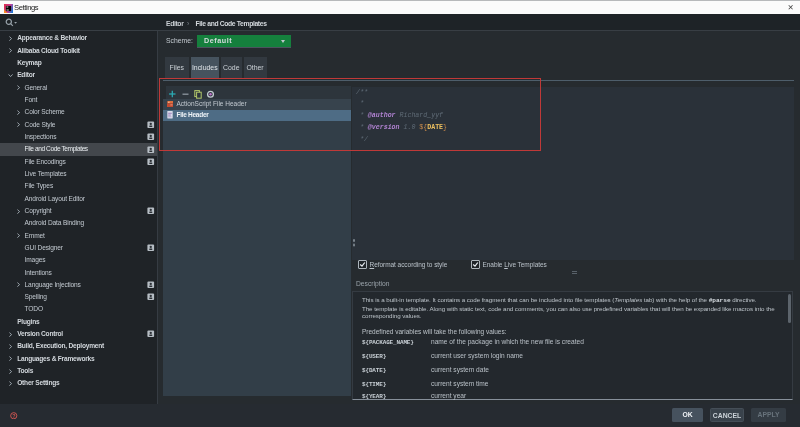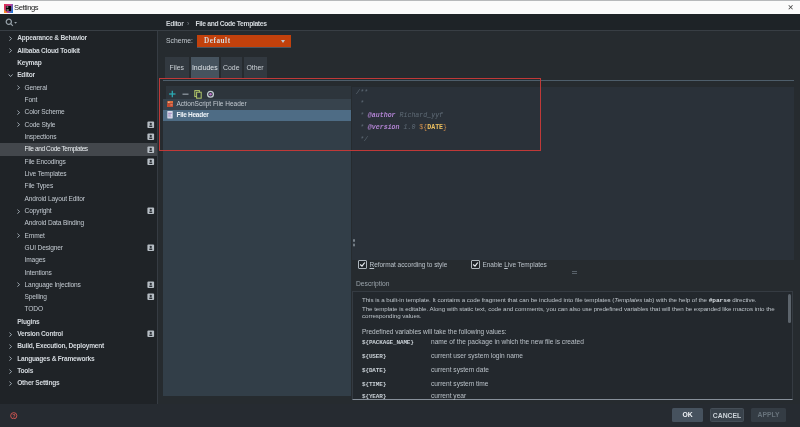--- a/index.html
+++ b/index.html
@@ -19,21 +19,21 @@
   .trow .tx{position:absolute;top:0;}
   .trow .ic{position:absolute;right:2.5px;top:2.2px;}
   .top>.tx{font-weight:bold;color:#d2d7dc;letter-spacing:-0.22px;}
   .sub>.tx{color:#c3cad1;letter-spacing:-0.15px;}
   .selrow{background:#43474c;}
   .selrow .tx{letter-spacing:-0.42px !important;color:#e9edf0 !important;font-weight:normal !important;}
   
   .bold{font-weight:bold;}
   #crumb{position:absolute;left:0;top:15.7px;height:16px;line-height:16.5px;white-space:nowrap;font-size:6.8px;letter-spacing:-0.37px;}
   #crumb span{position:absolute;top:0;}
-  #combo{position:absolute;left:197px;top:34.5px;width:94px;height:13px;background:#c2410c;border-bottom:1.5px solid #4b545e;box-sizing:border-box;font-family:Liberation Serif, serif;}
+  #combo{position:absolute;left:197px;top:34.5px;width:94px;height:13px;background:#15803d;border-bottom:1.5px solid #4b545e;box-sizing:border-box;}
   #combo .v{position:absolute;left:7px;top:0;line-height:12.5px;font-weight:bold;color:#d7dbdf;font-size:7.2px;letter-spacing:0.55px;}
   #combo .a{position:absolute;right:6px;top:5px;width:0;height:0;border-left:2.8px solid transparent;border-right:2.8px solid transparent;border-top:3.5px solid #bfc6cc;}
   .tab{position:absolute;top:57px;height:20.5px;line-height:21px;text-align:center;background:#323940;color:#ccd2d7;font-size:6.9px;}
   .tabsel{background:#46535e;color:#e0e5e9;}
   #paneltop{position:absolute;left:163px;top:79.5px;width:631px;height:1.5px;background:#4e5e6b;}
   
   #listpanel{position:absolute;left:163px;top:99px;width:187.5px;height:297px;background:#323e48;}
   #ltoolbar{position:absolute;left:165.5px;top:86px;width:185px;height:13.5px;background:#2d353c;}
   #lrow1{position:absolute;left:0;top:0px;width:187.5px;height:10.8px;line-height:10.8px;background:#37434d;}
   #lrow2{position:absolute;left:0;top:10.8px;width:187.5px;height:10.8px;line-height:10.8px;background:#4e6c85;}

